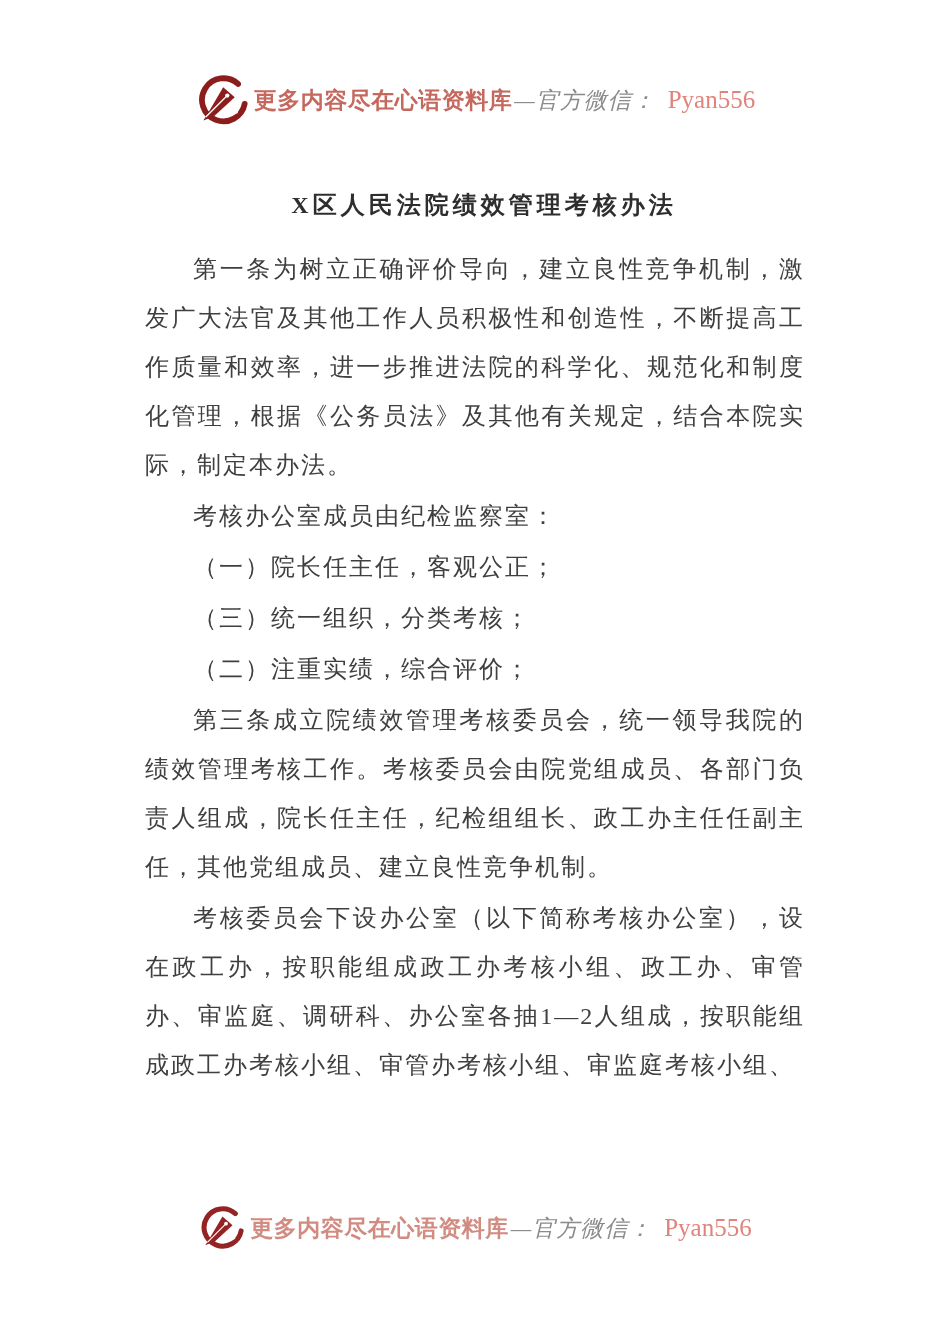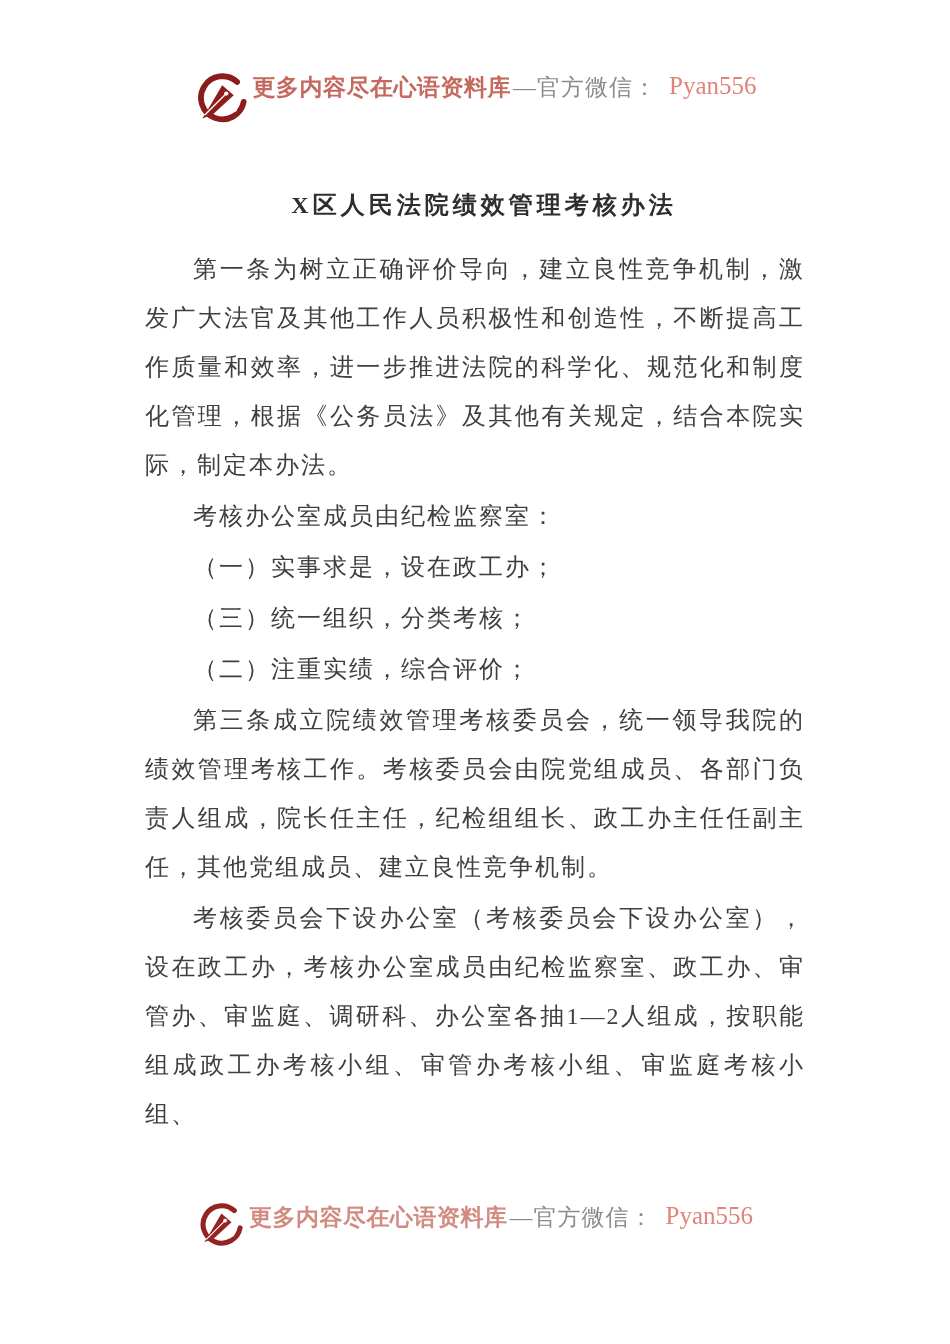--- a/index.html
+++ b/index.html
@@ -12,40 +12,41 @@
     overflow: hidden;
     font-family: "Liberation Serif", "DejaVu Serif", serif;
   }
 
   
   .watermark {
     position: absolute;
     left: 0;
     right: 0;
     display: flex;
-    align-items: flex-start;
+    align-items: center;
     justify-content: center;
     white-space: nowrap;
   }
   .watermark-top    { top: 72px;   height: 56px; }
   .watermark-bottom { top: 1202px; height: 52px; }
 
   .wm-logo { display: inline-flex; margin-right: 6px; }
   .watermark-top    .wm-logo svg { width: 53px; height: 53px; }
   .watermark-bottom .wm-logo svg { width: 46px; height: 46px; }
 
   .wm-brand {
     font-weight: 700;
     font-size: 23px;
     letter-spacing: 0.5px;
     color: #c5685e;
   }
   .watermark-bottom .wm-brand { color: #d28b81; }
 
   .wm-label {
+    font-style: italic;
     font-size: 23px;
     letter-spacing: 1px;
     color: #8b8b8b;
     margin-left: 2px;
   }
   .wm-id {
     font-family: Liberation Serif, serif;
     font-size: 25px;
     color: #e0837b;
     margin-left: 12px;
@@ -102,25 +103,25 @@
     <span class="wm-brand">更多内容尽在心语资料库</span>
     <span class="wm-label">—官方微信：</span>
     <span class="wm-id">Pyan556</span>
   </div>
 
   <h1 class="doc-title">X区人民法院绩效管理考核办法</h1>
 
   <div class="doc-body">
     <p>第一条为树立正确评价导向，建立良性竞争机制，激发广大法官及其他工作人员积极性和创造性，不断提高工作质量和效率，进一步推进法院的科学化、规范化和制度化管理，根据《公务员法》及其他有关规定，结合本院实际，制定本办法。</p>
     <p>考核办公室成员由纪检监察室：</p>
-    <p>（一）实事求是，设在政工办；</p>
+    <p>（一）院长任主任，客观公正；</p>
     <p>（三）统一组织，分类考核；</p>
     <p>（二）注重实绩，综合评价；</p>
     <p>第三条成立院绩效管理考核委员会，统一领导我院的绩效管理考核工作。考核委员会由院党组成员、各部门负责人组成，院长任主任，纪检组组长、政工办主任任副主任，其他党组成员、建立良性竞争机制。</p>
-    <p>考核委员会下设办公室（考核委员会下设办公室），设在政工办，考核办公室成员由纪检监察室、政工办、审管办、审监庭、调研科、办公室各抽1—2人组成，按职能组成政工办考核小组、审管办考核小组、审监庭考核小组、</p>
+    <p>考核委员会下设办公室（以下简称考核办公室），设在政工办，按职能组成政工办考核小组、政工办、审管办、审监庭、调研科、办公室各抽1—2人组成，按职能组成政工办考核小组、审管办考核小组、审监庭考核小组、</p>
   </div>
 
   <div class="watermark watermark-bottom">
     <span class="wm-logo">
       <svg viewBox="0 0 64 64" xmlns="http://www.w3.org/2000/svg" aria-hidden="true">
         <path d="M52 12 A 26 26 0 1 0 60 36" fill="none" stroke="#942323" stroke-width="7" stroke-linecap="round"></path>
         <path d="M14 50 L34 16 L48 28 L22 52 Z" fill="#942323"></path>
         <path d="M14 50 L10 56 L18 53 Z" fill="#942323"></path>
         <circle cx="39" cy="26" r="2.6" fill="#ffffff"></circle>
         <path d="M39 26 L13 52" stroke="#ffffff" stroke-width="1.6" fill="none"></path>

